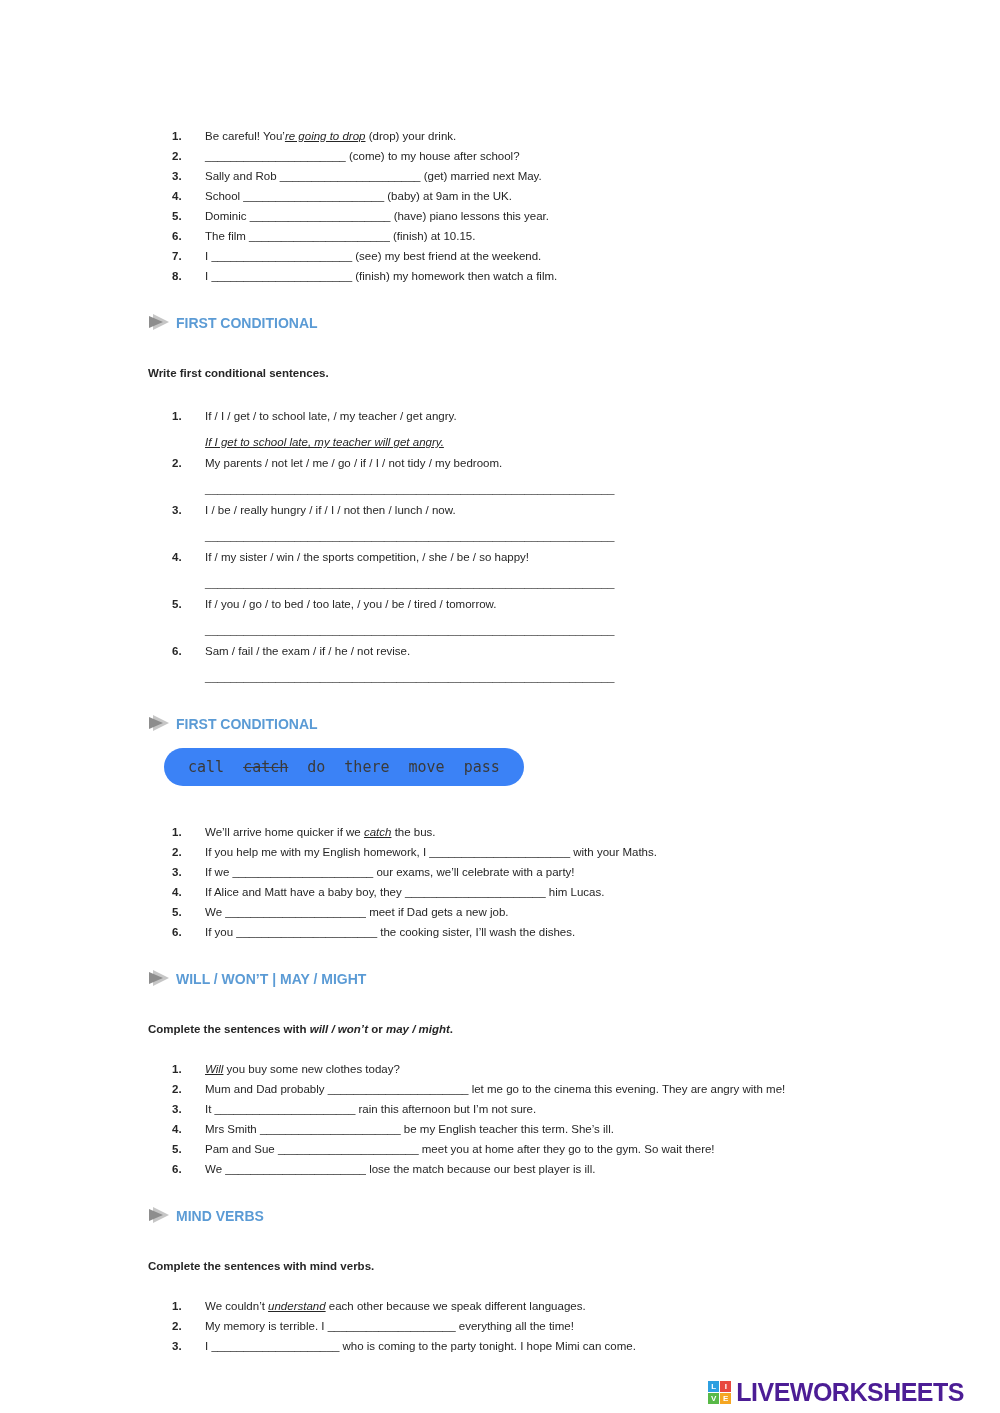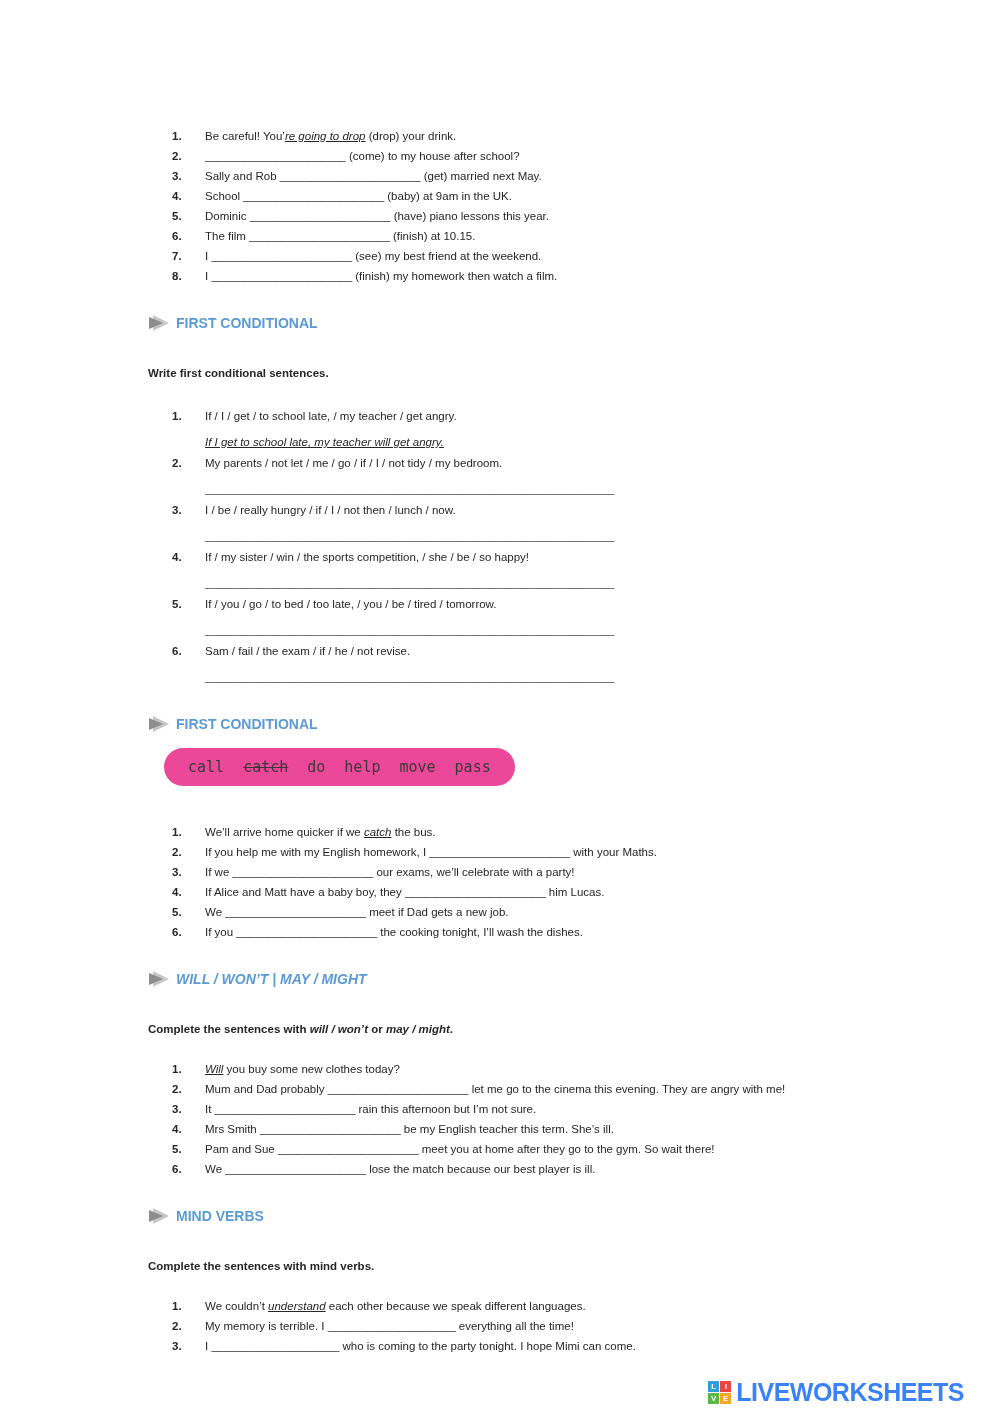--- a/index.html
+++ b/index.html
@@ -6,39 +6,39 @@
   body{
     width:1000px;height:1413px;background:#ffffff;position:relative;overflow:hidden;
     font-family:"Liberation Sans","DejaVu Sans",sans-serif;font-size:11.5px;color:#262626;
   }
   .content{position:absolute;top:0;left:0;width:1000px;box-sizing:border-box;padding:126px 60px 0 148px}
   .row{display:flex;line-height:20px}
   .num{flex:0 0 57px;box-sizing:border-box;padding-left:24px;font-weight:bold}
   .txt{flex:1}
   .ans{font-style:italic;text-decoration:underline}
   .line{color:#3c3c3c;letter-spacing:0}
-  .sec-header{display:flex;align-items:center;gap:6px;margin-top:27px;color:#5b9bd5;font-weight:bold;font-size:14px;line-height:20px}
+  .sec-header{display:flex;gap:6px;margin-top:27px;color:#5b9bd5;font-weight:bold;font-size:14px;line-height:20px}
   .sec-header .arrow{flex:0 0 auto;display:inline-flex}
-  .sec-header.it .sec-title{font-style:italic}
+  .sec-header.it .sec-title{}
   .instruction{font-weight:bold;margin-top:32px;line-height:16px}
   .instruction .it{font-style:italic}
   .list{margin-top:26px}
   .list.tight{margin-top:22px}
   .sec1-item{margin-bottom:2px}
   .sec1-item .row{line-height:19px}
   .sec1-item .answer-row{margin-top:7px}
-  .wordbox{display:inline-flex;gap:19px;background:#ec4899;border-radius:20px;padding:9px 24px;margin:14px 0 0 16px;
+  .wordbox{display:inline-flex;gap:19px;background:#3b82f6;border-radius:20px;padding:9px 24px;margin:14px 0 0 16px;
     font-family:"DejaVu Sans Mono","Liberation Mono",monospace;font-size:15px;color:#3a3a3a;line-height:20px}
   .word.struck{text-decoration:line-through}
   .list.after-box{margin-top:36px}
   .footer{position:absolute;right:36px;bottom:8px;display:flex;align-items:center;gap:5px}
   .logo-grid{display:grid;grid-template-columns:11px 11px;grid-auto-rows:11px;gap:1px}
   .tile{color:#fff;font-size:8px;font-weight:bold;display:flex;align-items:center;justify-content:center}
   .tile-0{background:#2d9fe0}.tile-1{background:#e8483f}.tile-2{background:#58b947}.tile-3{background:#f5a623}
-  .brand{font-size:25px;font-weight:bold;color:#3b82f6;letter-spacing:-0.5px;line-height:26px}
+  .brand{font-size:25px;font-weight:bold;color:#4c1d95;letter-spacing:-0.5px;line-height:26px}
 </style>
 </head>
 <body>
 
 <div class="content">
 
   
   <div class="list" style="margin-top:0">
     <div class="row">
         <span class="num">1.</span>
@@ -157,21 +157,21 @@
           <polygon points="1,3 15,9 1,15" fill="#8d8d8d"></polygon>
         </svg>
       </span>
     <span class="sec-title">FIRST CONDITIONAL</span>
   </div>
 
   <div class="wordbox">
     <span class="word">call</span>
     <span class="word struck">catch</span>
     <span class="word">do</span>
-    <span class="word">help</span>
+    <span class="word">there</span>
     <span class="word">move</span>
     <span class="word">pass</span>
   </div>
 
   <div class="list after-box">
     <div class="row">
         <span class="num">1.</span>
         <span class="txt"><span>We’ll arrive home quicker if we </span><span class="ans">catch</span><span> the bus.</span></span>
       </div>
     <div class="row">
@@ -185,21 +185,21 @@
     <div class="row">
         <span class="num">4.</span>
         <span class="txt"><span>If Alice and Matt have a baby boy, they ______________________ him Lucas.</span></span>
       </div>
     <div class="row">
         <span class="num">5.</span>
         <span class="txt"><span>We ______________________ meet if Dad gets a new job.</span></span>
       </div>
     <div class="row">
         <span class="num">6.</span>
-        <span class="txt"><span>If you ______________________ the cooking tonight, I’ll wash the dishes.</span></span>
+        <span class="txt"><span>If you ______________________ the cooking sister, I’ll wash the dishes.</span></span>
       </div>
   </div>
 
   
   <div class="sec-header it">
     <span class="arrow">
         <svg width="22" height="18" viewBox="0 0 22 18">
           <polygon points="5,1 21,9 5,17" fill="#c6c6c6"></polygon>
           <polygon points="1,3 15,9 1,15" fill="#8d8d8d"></polygon>
         </svg>

